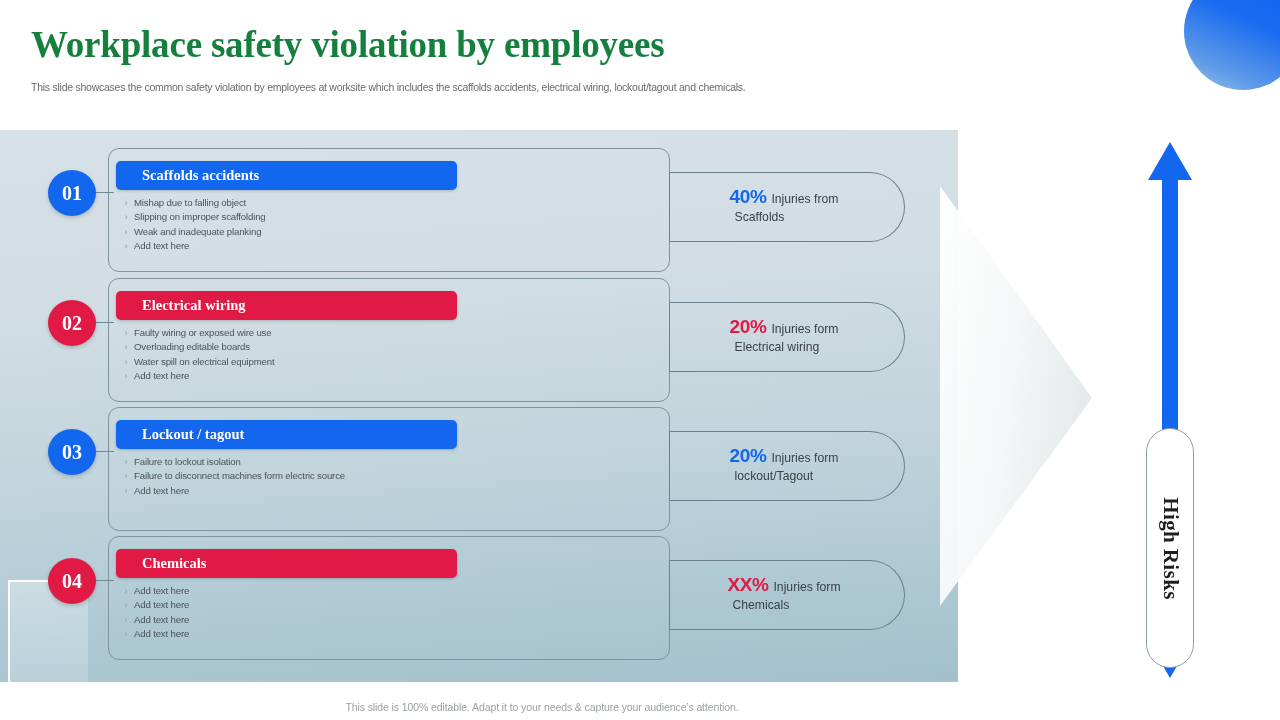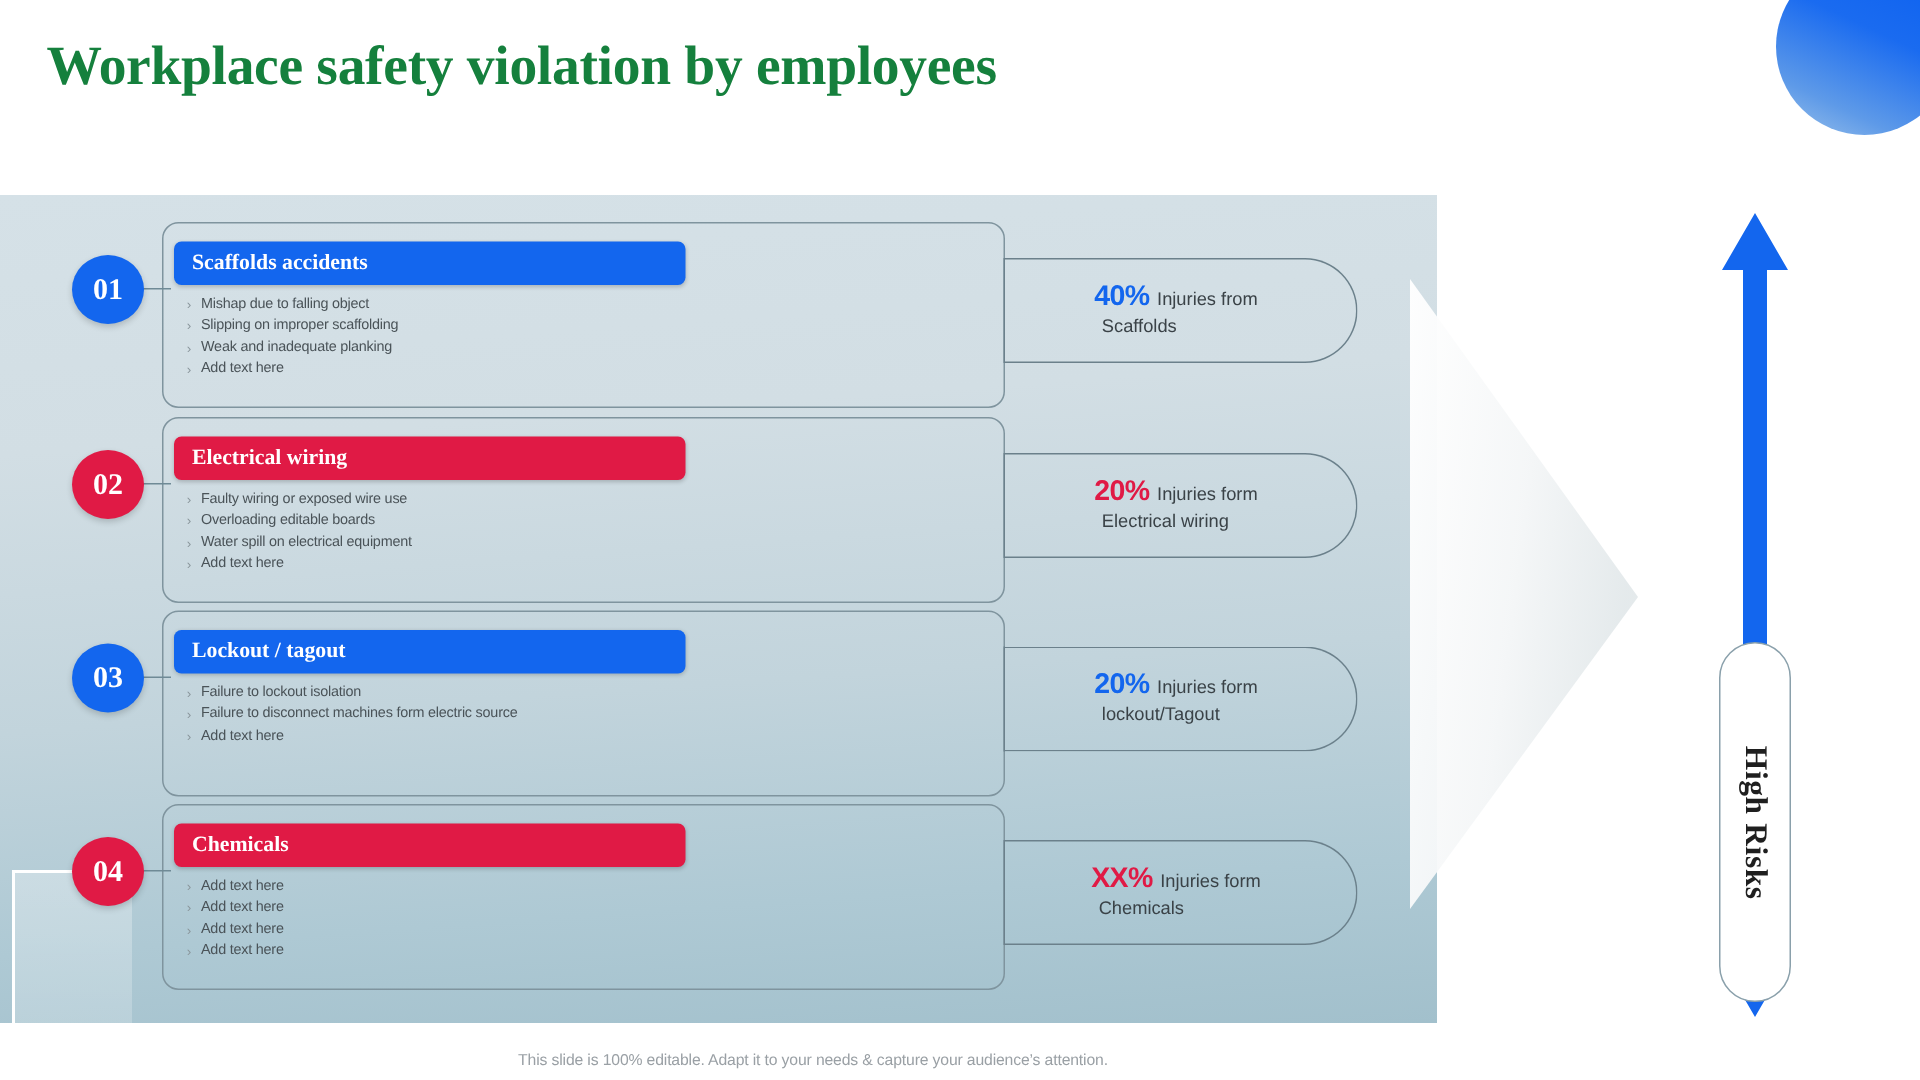--- a/index.html
+++ b/index.html
@@ -136,21 +136,21 @@
 
   .card-head {
     position: absolute;
     left: 7px;
     top: 12px;
     width: 341px;
     height: 29px;
     border-radius: 5px;
     display: flex;
     align-items: center;
-    padding-left: 12px;
+    padding-left: 26px;
     font-family: "Liberation Serif", serif;
     font-weight: bold;
     font-size: 14.5px;
     color: #ffffff;
     box-shadow: 0 1px 3px rgba(0,0,0,0.20);
   }
   .card-head.blue { background: #1366ee; }
   .card-head.red  { background: #e01a45; }
 
   .bullets {
@@ -279,20 +279,21 @@
 </style>
 </head>
 <body>
 
 <div class="slide">
 
   <div class="corner-circle"></div>
 
   <div class="header">
     <div class="page-title">Workplace safety violation by employees</div>
+    <div class="page-subtitle">This slide showcases the common safety violation by employees at worksite which includes the scaffolds accidents, electrical wiring, lockout/tagout and chemicals.</div>
   </div>
 
   <div class="panel">
     <div class="left-strip"></div>
     <div id="rows-host">
         <div class="row row-1">
           <div class="badge blue">01</div>
           <div class="badge-link"></div>
           <div class="card">
             <div class="card-head blue">Scaffolds accidents</div>

